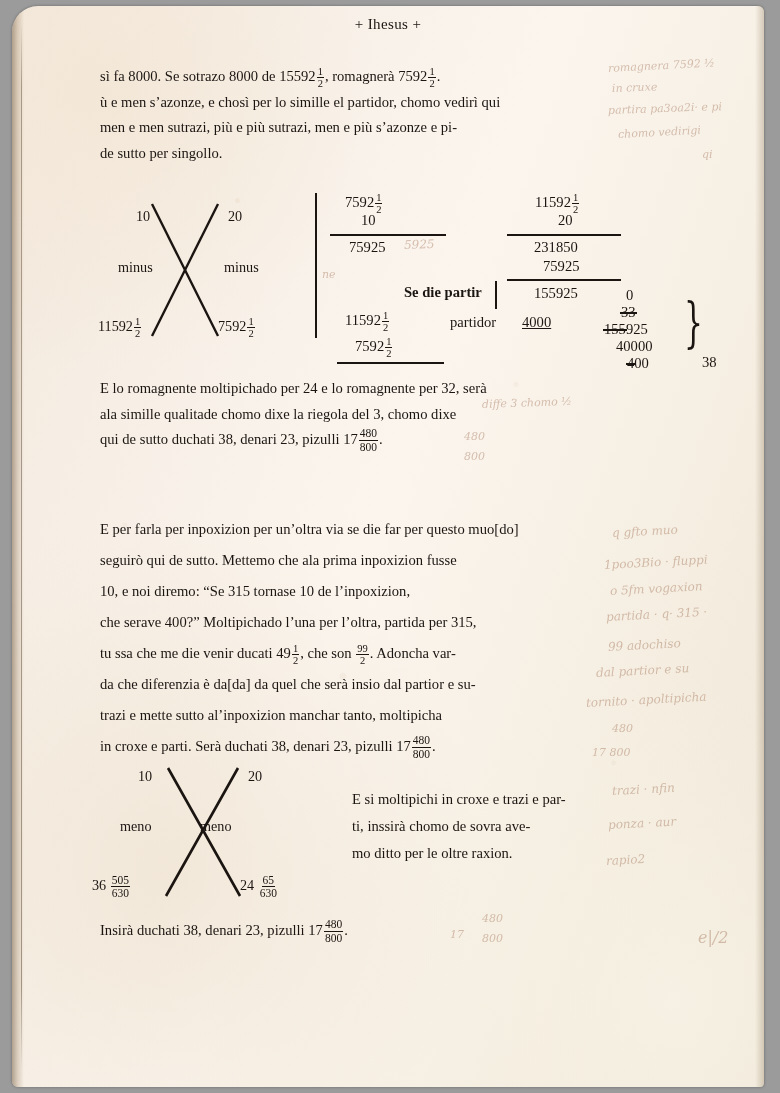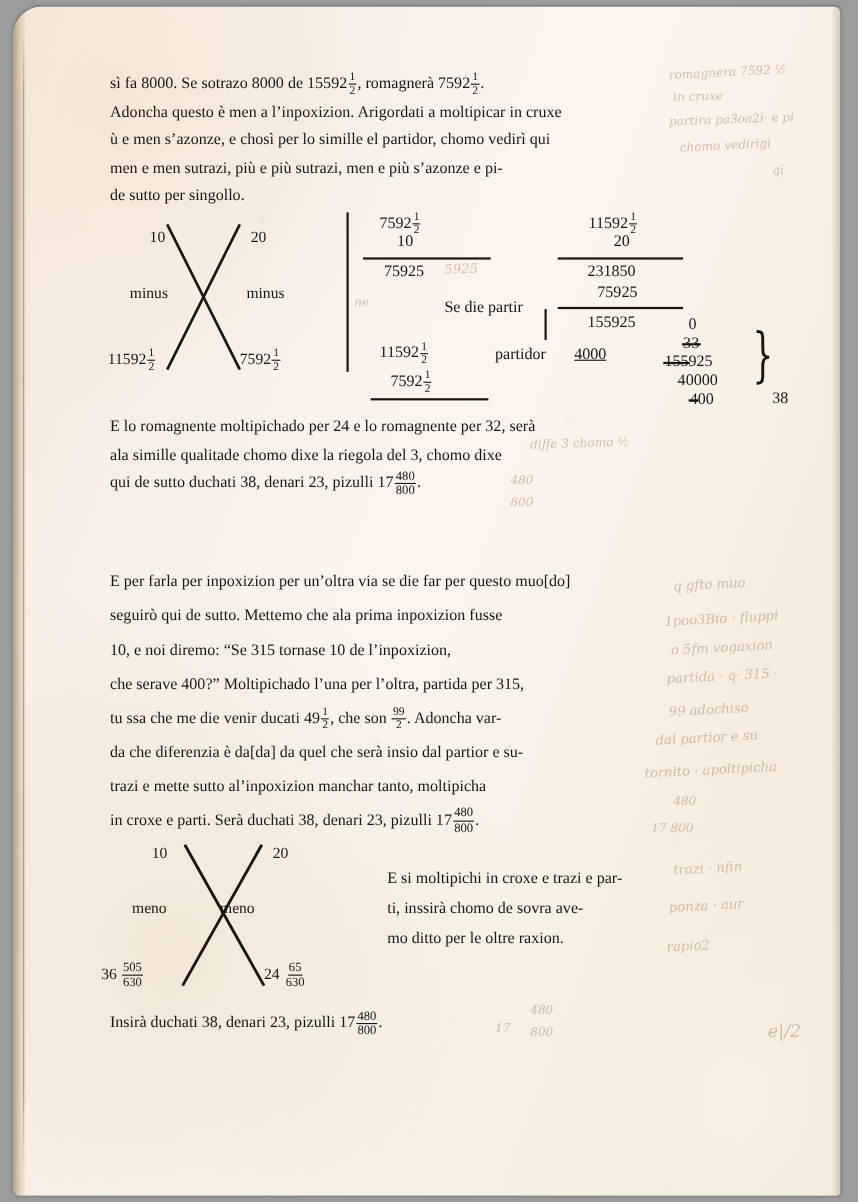--- a/index.html
+++ b/index.html
@@ -125,32 +125,32 @@
       <div class="hand" style="left: 596px; top: 812px; font-size: 12px; transform: rotate(-3deg); color: rgb(157, 107, 79);">ponza · aur</div>
       <div class="hand" style="left: 594px; top: 848px; font-size: 12px; transform: rotate(-3deg); color: rgb(157, 107, 79);">rapio2</div>
       <div class="hand" style="left: 470px; top: 906px; font-size: 11px; transform: rotate(0deg); color: rgb(157, 107, 79);">480</div>
       <div class="hand" style="left: 470px; top: 926px; font-size: 11px; transform: rotate(0deg); color: rgb(157, 107, 79);">800</div>
       <div class="hand" style="left: 438px; top: 922px; font-size: 11px; transform: rotate(0deg); color: rgb(157, 107, 79); text-align: center;">17</div>
       <div class="hand" style="left: 686px; top: 922px; font-size: 16px; transform: rotate(0deg); color: rgb(157, 107, 79);">e|/2</div>
     </div>
 
   <div id="ink">
 
+    <div class="hdr">+ Ihesus +</div>
 
     <div class="para" style="left:88px;top:58px;">
       <div class="line">
         <span>sì fa 8000. Se sotrazo 8000 de 15592</span><span class="fr">
             <span class="n">1</span>
             <span class="d">2</span>
           </span><span>, romagnerà 7592</span><span class="fr">
             <span class="n">1</span>
             <span class="d">2</span>
           </span><span>.</span>
       </div>
-      <div class="line">Adoncha questo è men a l’inpoxizion. Arigordati a moltipicar in cruxe</div>
       <div class="line">ù e men s’azonze, e chosì per lo simille el partidor, chomo vedirì qui</div>
       <div class="line">men e men sutrazi, più e più sutrazi, men e più s’azonze e pi-</div>
       <div class="line">de sutto per singollo.</div>
     </div>
 
     <div class="cross" style="left:88px;top:196px;width:200px;height:140px;">
       <svg width="200" height="140">
         <line x1="118" y1="2" x2="52" y2="134" stroke="#1b1512" stroke-width="2.4"></line>
         <line x1="52" y1="2" x2="118" y2="134" stroke="#1b1512" stroke-width="2.4"></line>
       </svg>
@@ -190,21 +190,21 @@
           <span class="d">2</span>
         </span>
     </div>
     <div class="calc" style="left:546px;top:206px;">20</div>
     <div class="rule" style="left:495px;top:228px;width:114px;height:1.8px;"></div>
     <div class="calc" style="left:522px;top:233px;">231850</div>
     <div class="calc" style="left:531px;top:252px;">75925</div>
     <div class="rule" style="left:495px;top:273px;width:114px;height:1.8px;"></div>
     <div class="calc" style="left:522px;top:279px;">155925</div>
 
-    <div class="calc" style="left:392px;top:266px;">Se die partir</div>
+    <div class="calc" style="left:392px;top:278px;font-weight:bold;">Se die partir</div>
     <div class="vrule" style="left:483px;top:275px;height:28px;"></div>
     <div class="calc" style="left:438px;top:308px;">partidor</div>
     <div class="calc" style="left:510px;top:308px;text-decoration:underline;">4000</div>
 
     <div class="calc" style="left:333px;top:304px;">
       <span>11592</span><span class="fr">
           <span class="n">1</span>
           <span class="d">2</span>
         </span>
     </div>

